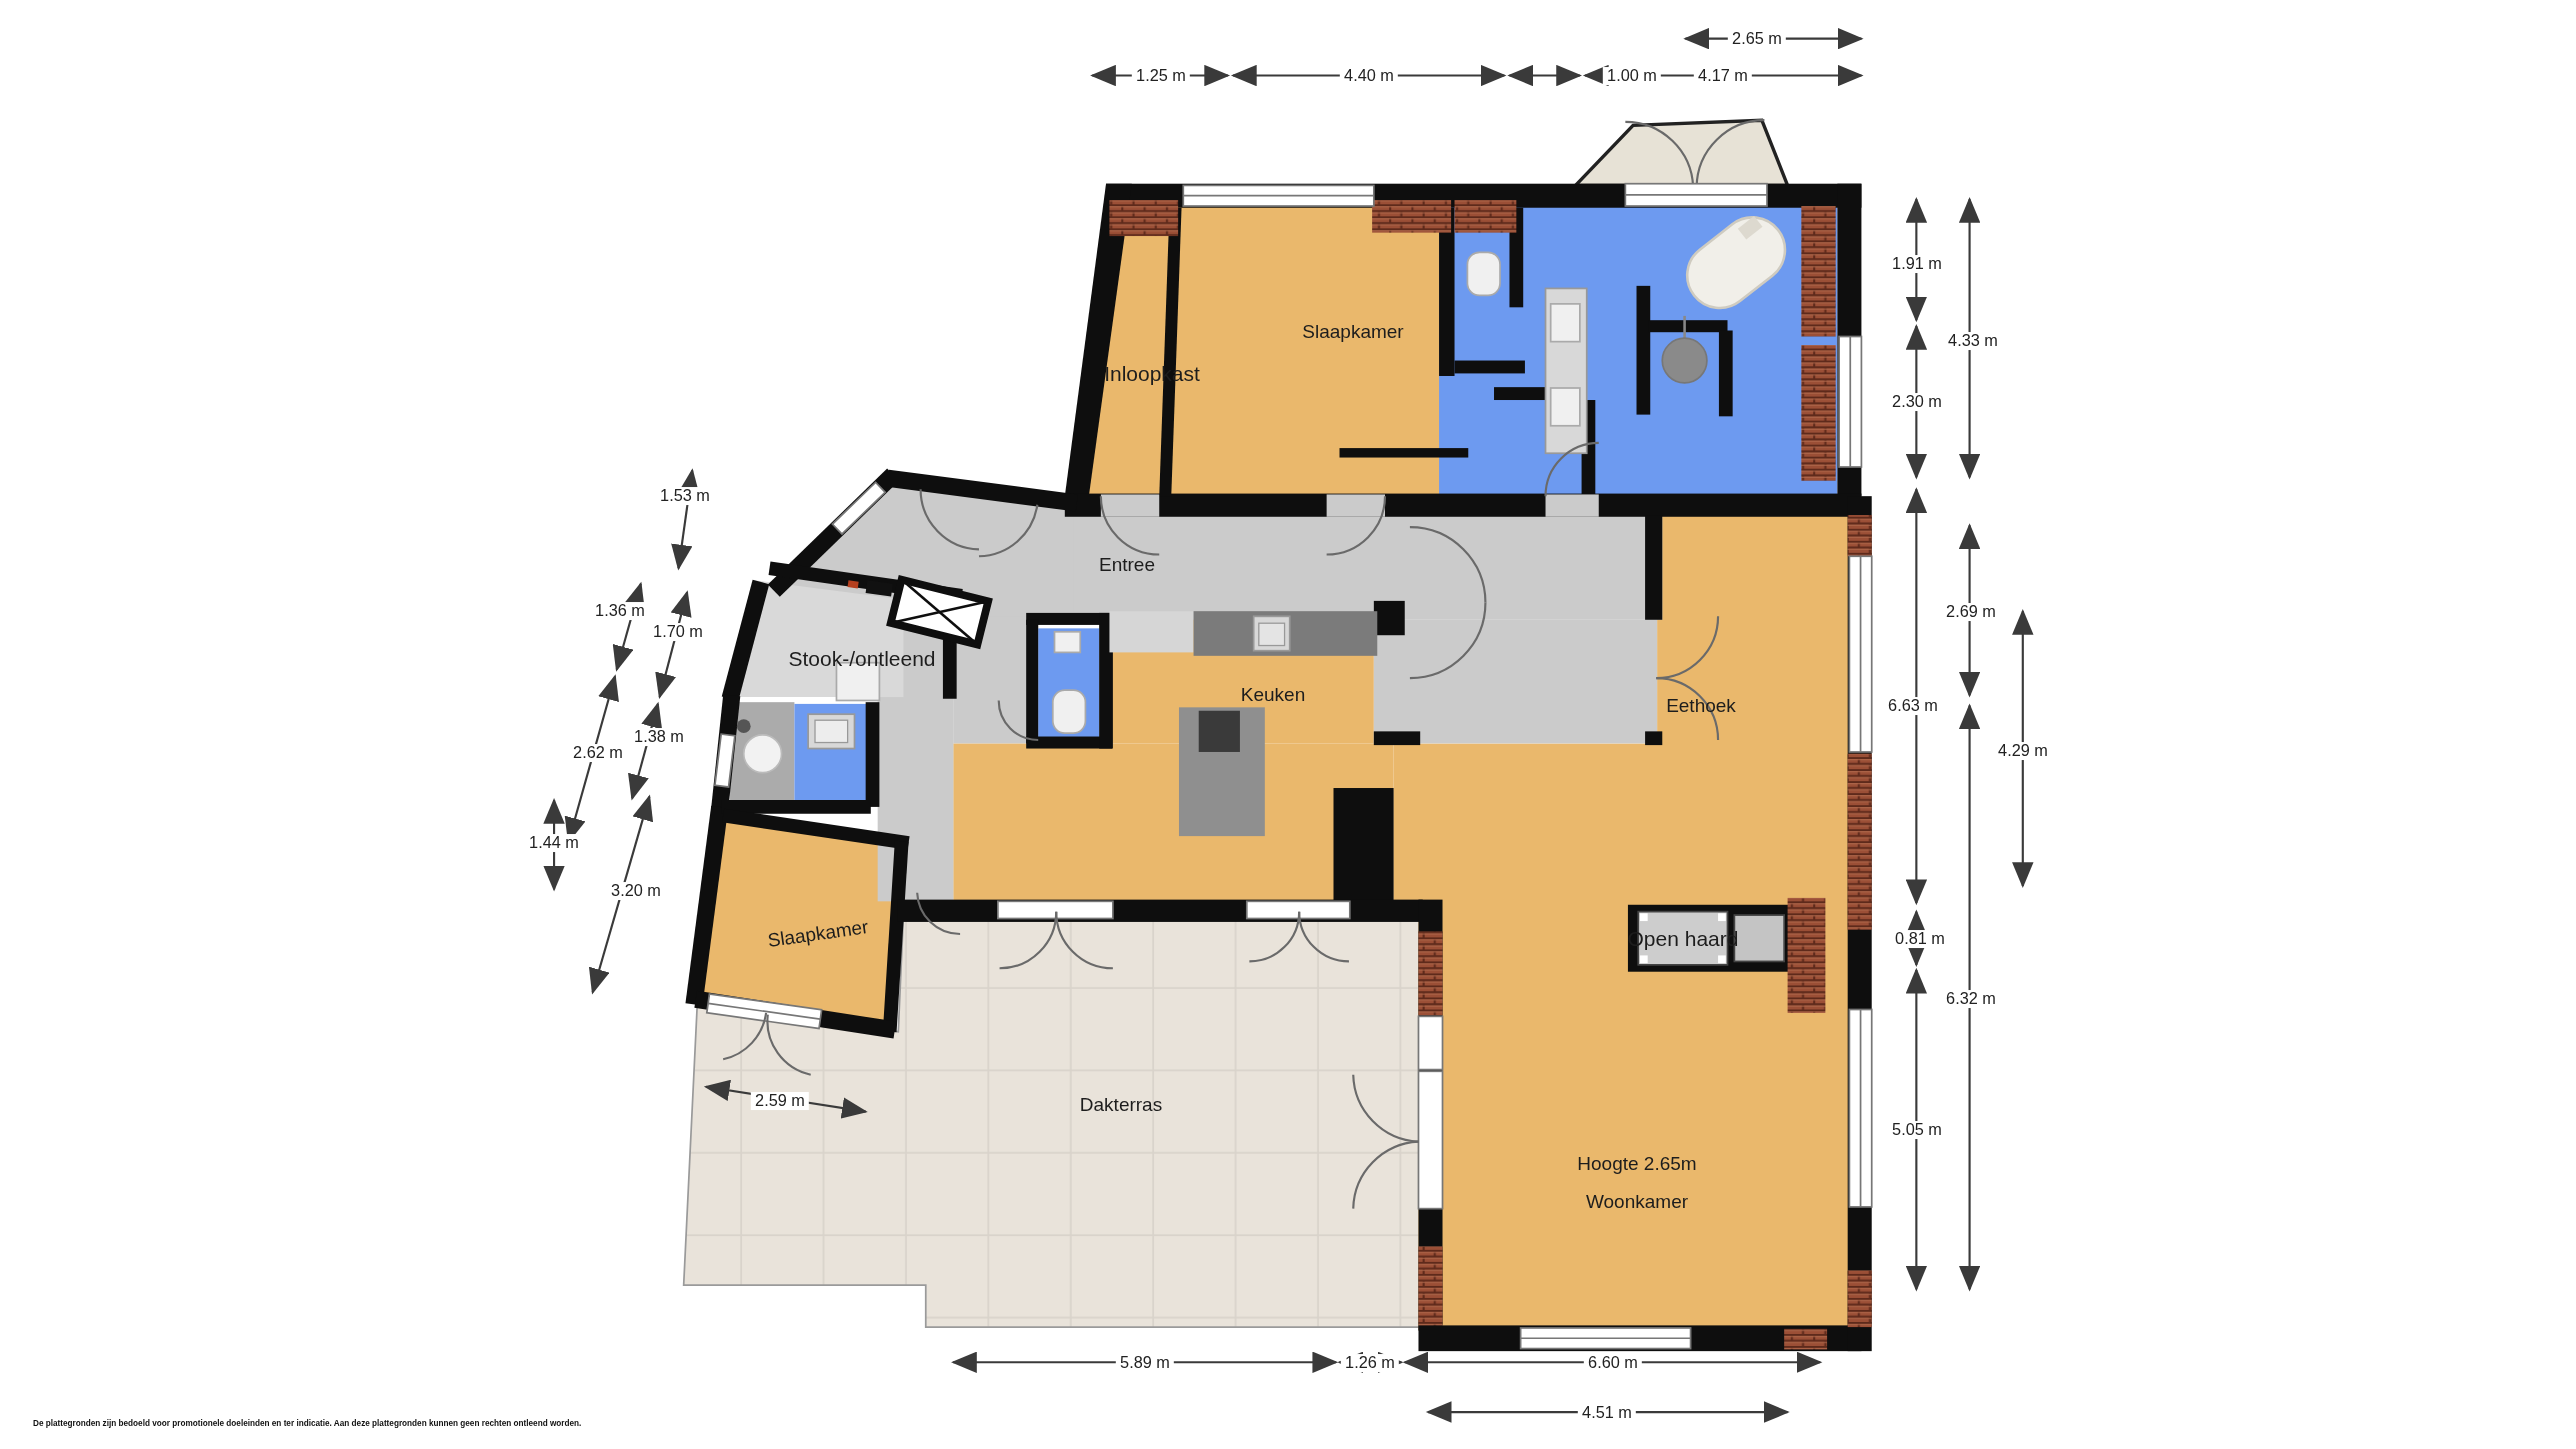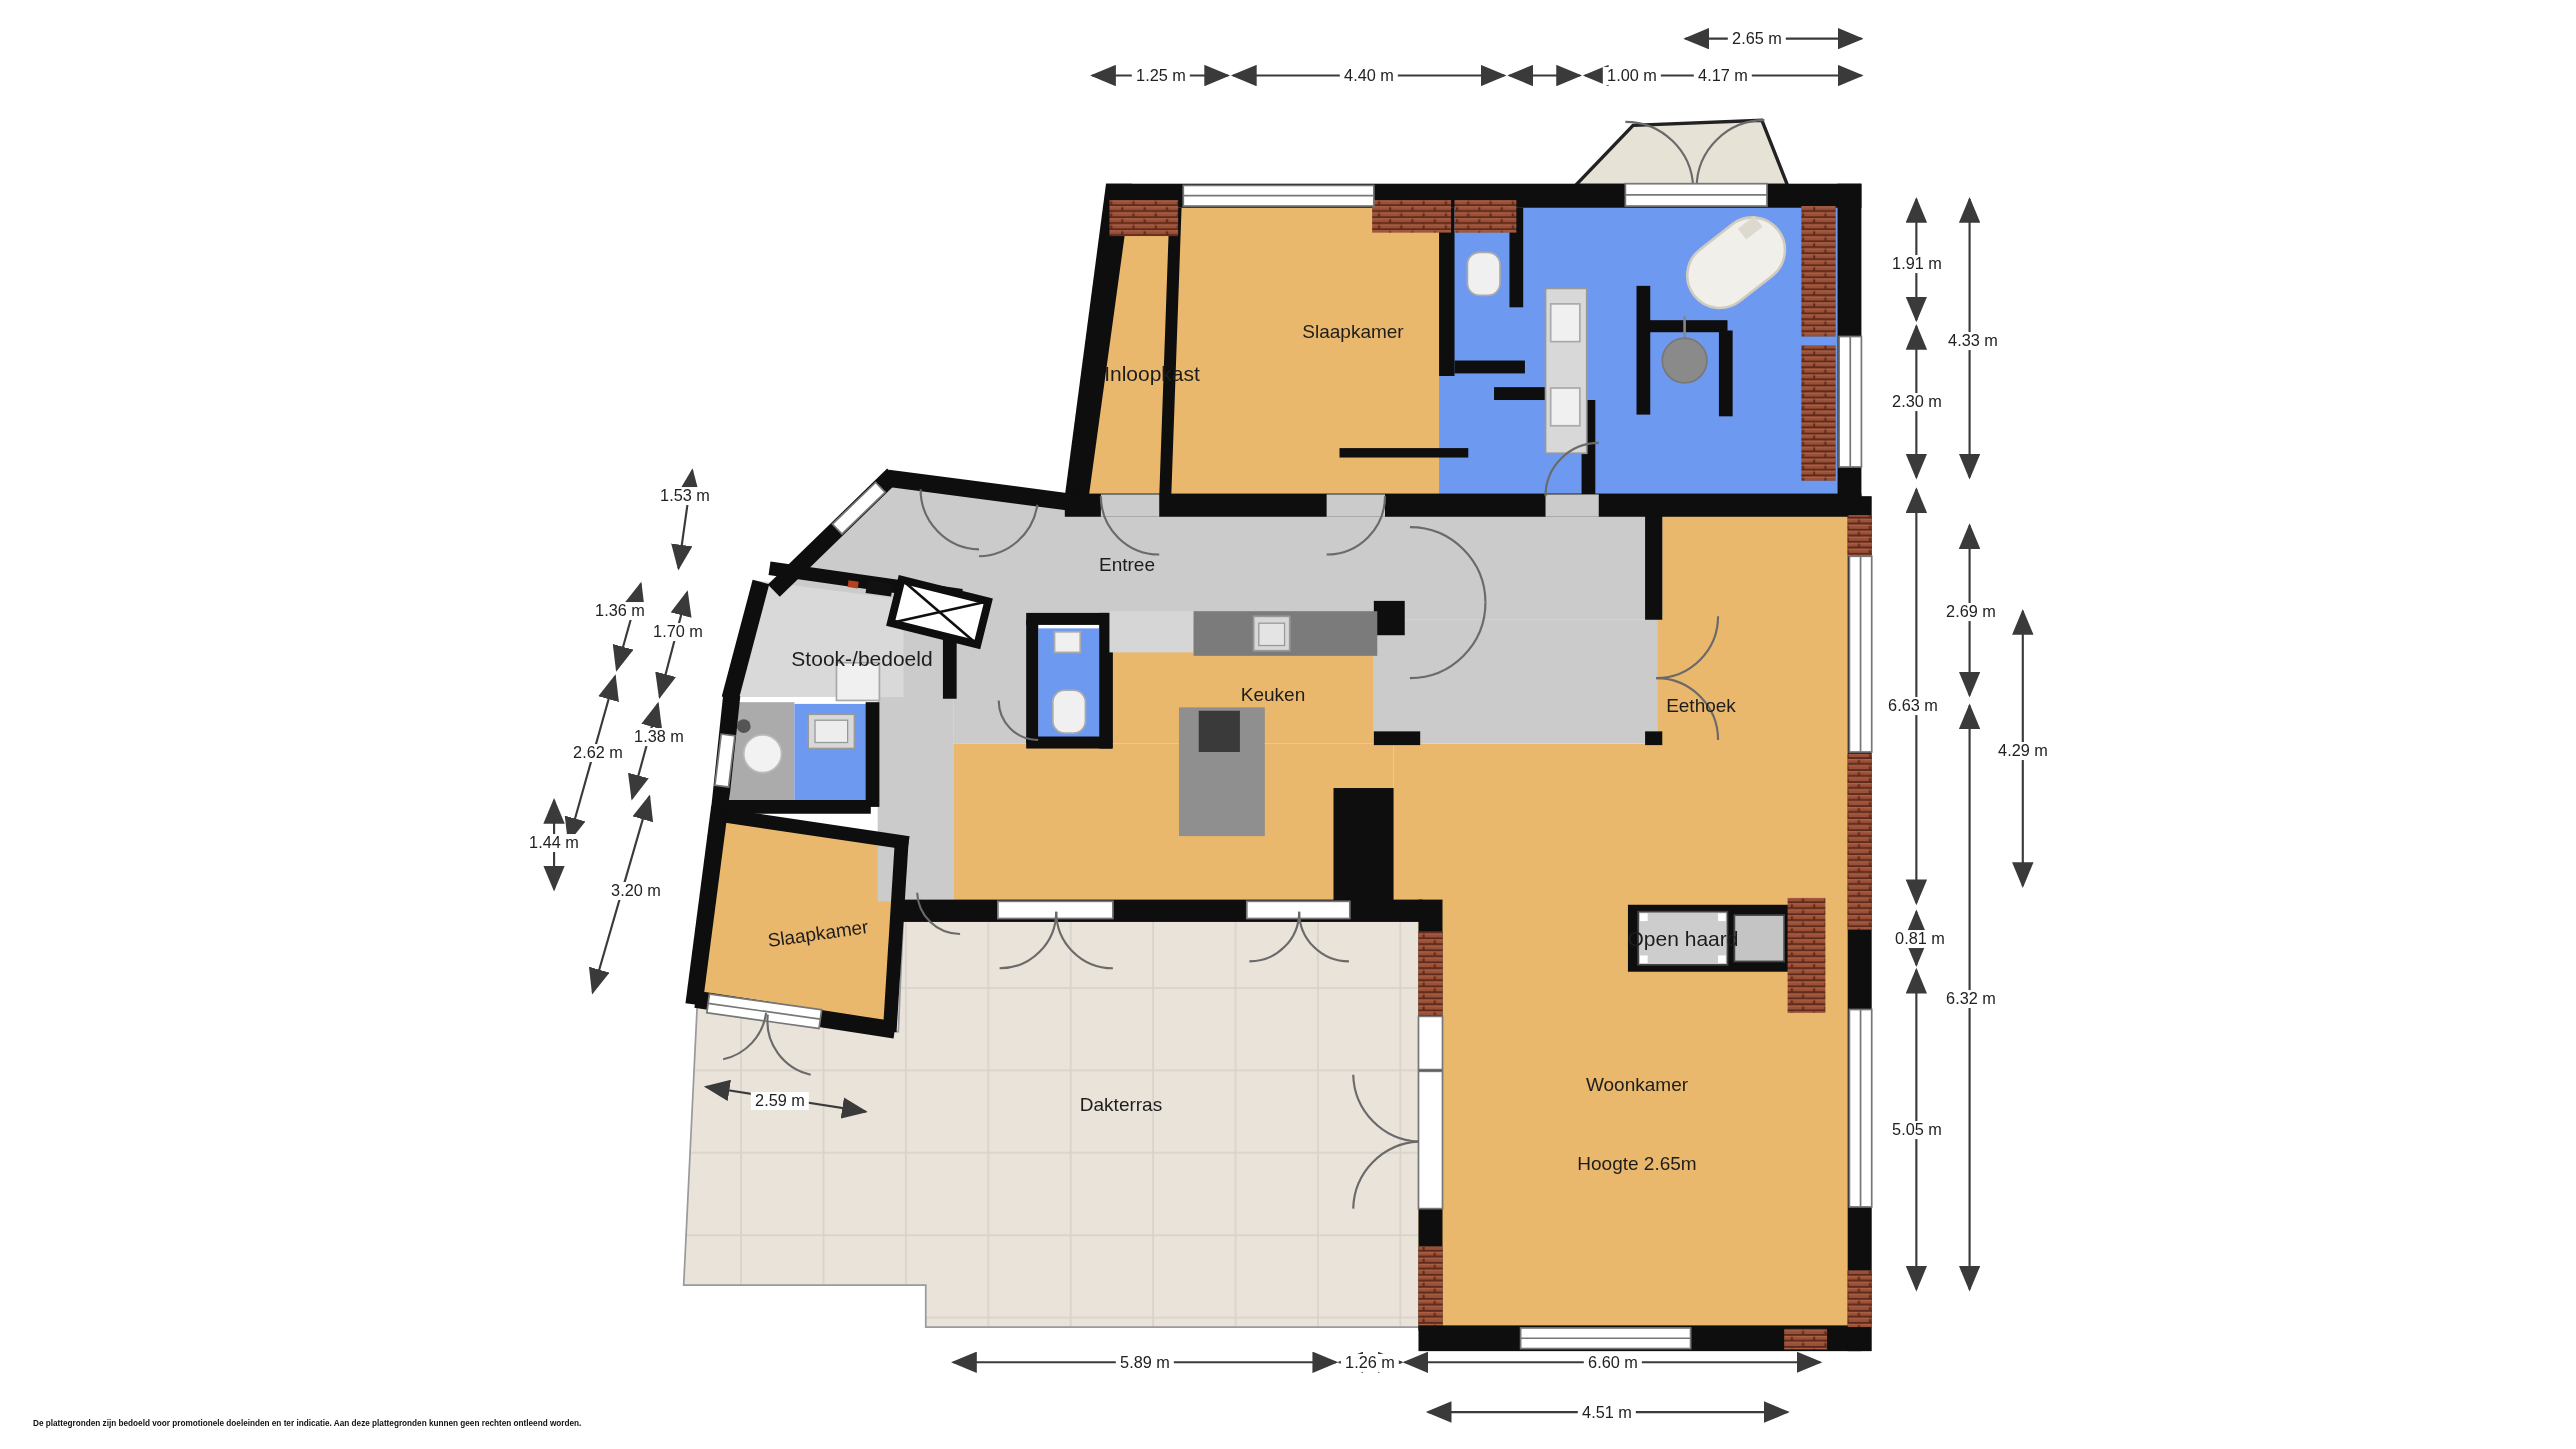--- a/index.html
+++ b/index.html
@@ -294,27 +294,27 @@
     <line class="dim" x1="1110" y1="1587" x2="1556" y2="1587" marker-start="url(#arr)" marker-end="url(#arr)"></line>
     <line class="dim" x1="1560" y1="1587" x2="1632" y2="1587" marker-start="url(#arr)" marker-end="url(#arr)"></line>
     <line class="dim" x1="1636" y1="1587" x2="2120" y2="1587" marker-start="url(#arr)" marker-end="url(#arr)"></line>
     <line class="dim" x1="1663" y1="1645" x2="2082" y2="1645" marker-start="url(#arr)" marker-end="url(#arr)"></line>
   </g>
 </svg>
 
 <div class="lbl room" style="left:1353px;top:332px">Slaapkamer</div>
 <div class="lbl room small" style="left:1152px;top:374px">Inloopkast</div>
 <div class="lbl room" style="left:1127px;top:565px">Entree</div>
-<div class="lbl room small" style="left:862px;top:659px">Stook-/bedoeld</div>
+<div class="lbl room small" style="left:862px;top:659px">Stook-/ontleend</div>
 <div class="lbl room" style="left:1273px;top:695px">Keuken</div>
 <div class="lbl room" style="left:1701px;top:706px">Eethoek</div>
 <div class="lbl room tilt" style="left:818px;top:934px">Slaapkamer</div>
 <div class="lbl room small" style="left:1683px;top:939px">Open haard</div>
 <div class="lbl room" style="left:1121px;top:1105px">Dakterras</div>
-<div class="lbl room" style="left:1637px;top:1085px">Woonkamer</div>
+<div class="lbl room" style="left:1637px;top:1202px">Woonkamer</div>
 <div class="lbl room" style="left:1637px;top:1164px">Hoogte 2.65m</div>
 
 <div class="dim-lbl" style="left:1757px;top:39px">2.65 m</div>
 <div class="dim-lbl" style="left:1161px;top:76px">1.25 m</div>
 <div class="dim-lbl" style="left:1369px;top:76px">4.40 m</div>
 <div class="dim-lbl" style="left:1632px;top:76px">1.00 m</div>
 <div class="dim-lbl" style="left:1723px;top:76px">4.17 m</div>
 <div class="dim-lbl" style="left:685px;top:496px">1.53 m</div>
 <div class="dim-lbl" style="left:620px;top:611px">1.36 m</div>
 <div class="dim-lbl" style="left:678px;top:632px">1.70 m</div>

